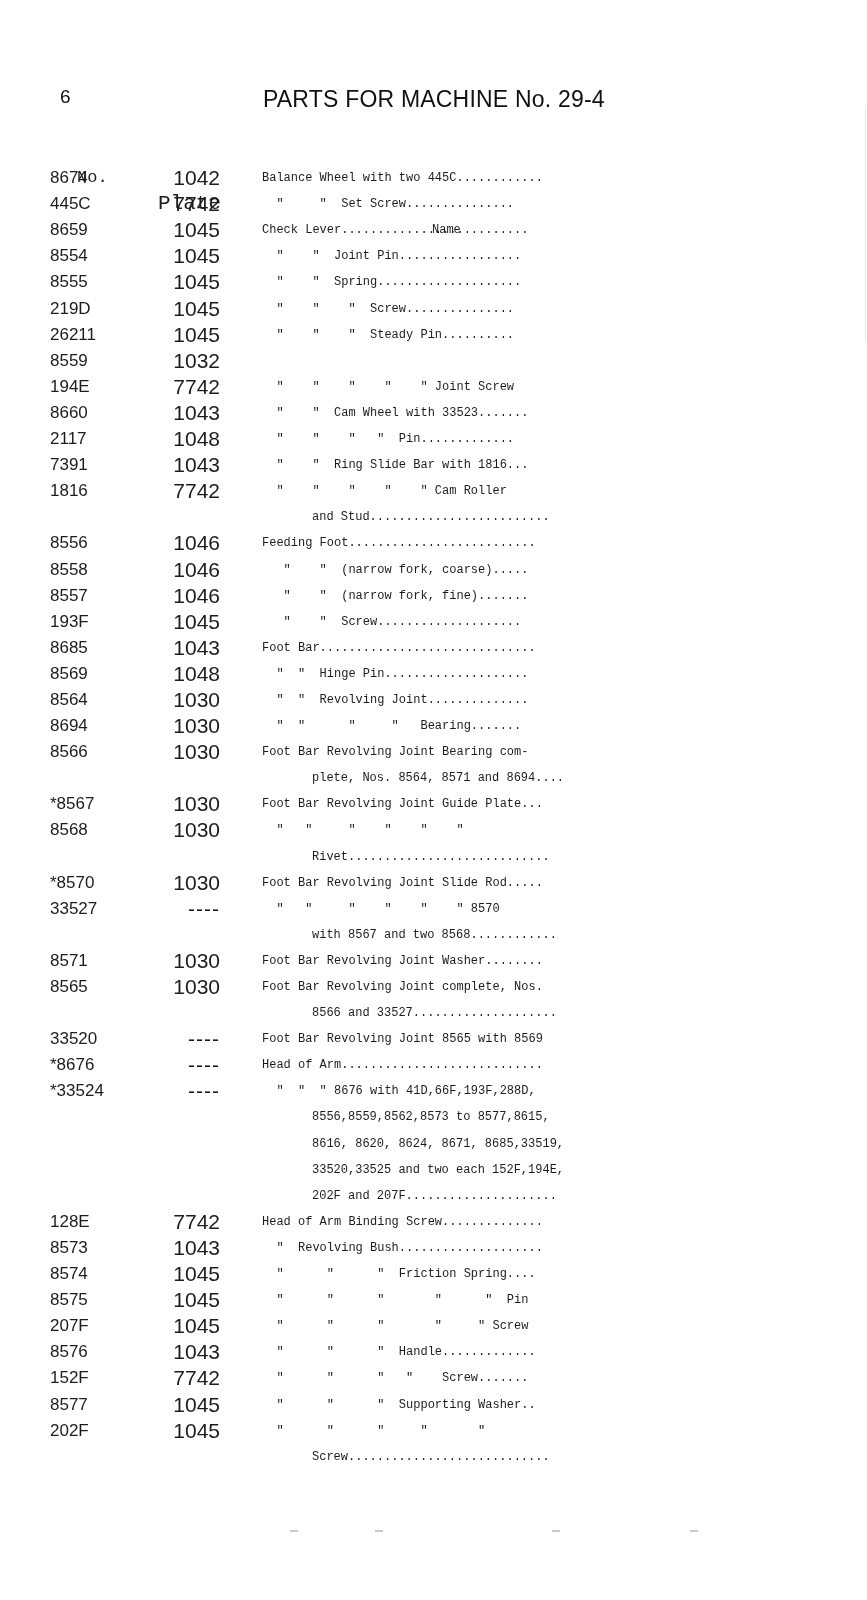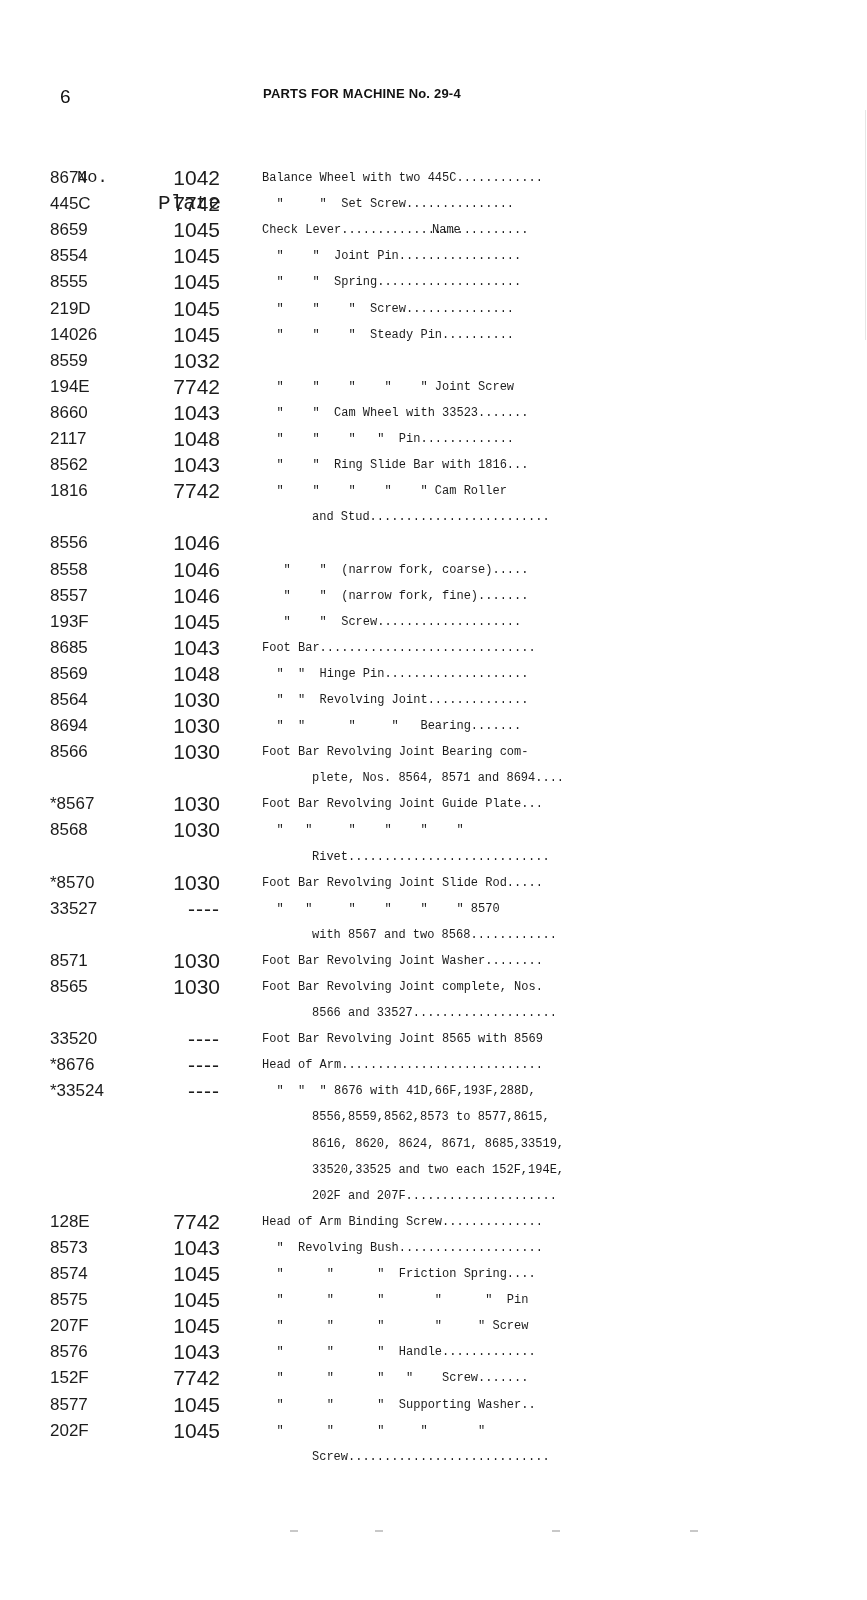--- a/index.html
+++ b/index.html
@@ -6,23 +6,22 @@
   body {
     width: 867px; height: 1600px; position: relative; overflow: hidden;
     color: #1a1a1a;
   }
   .page-number {
     position: absolute; left: 60px; top: 86px;
     font-family: "Liberation Sans", sans-serif; font-size: 19px; color: #111;
   }
   .page-title {
     position: absolute; left: 263px; top: 86px;
-    font-family: "Liberation Sans", sans-serif; font-size: 13px; color: #111;
+    font-family: "Liberation Sans", sans-serif; font-size: 23px; color: #111;
     letter-spacing: 0.2px;
-    font-weight: bold;
   }
   .table {
     position: absolute; left: 0; top: 139px; width: 728px;
     font-family: "Liberation Mono", monospace; font-size: 17.2px; color: #1c1c1c;
   }
   .row { position: relative; height: 26.1px; line-height: 26.1px; white-space: pre; }
   .cell-no {
     position: absolute; left: 50px; width: 82px; 
     font-family: "Liberation Sans", sans-serif; font-size: 17px;
   }
@@ -58,29 +57,29 @@
     <span class="cell-plate hdr">Plate</span>
     <span class="cell-name hdr">Name</span>
   </div>
   <div id="rows">
       <div class="row"><span class="cell-no">8674</span><span class="cell-plate">1042</span><span class="cell-name">Balance Wheel with two 445C............</span></div>
       <div class="row"><span class="cell-no">445C</span><span class="cell-plate">7742</span><span class="cell-name">  "     "  Set Screw...............</span></div>
       <div class="row"><span class="cell-no">8659</span><span class="cell-plate">1045</span><span class="cell-name">Check Lever..........................</span></div>
       <div class="row"><span class="cell-no">8554</span><span class="cell-plate">1045</span><span class="cell-name">  "    "  Joint Pin.................</span></div>
       <div class="row"><span class="cell-no">8555</span><span class="cell-plate">1045</span><span class="cell-name">  "    "  Spring....................</span></div>
       <div class="row"><span class="cell-no">219D</span><span class="cell-plate">1045</span><span class="cell-name">  "    "    "  Screw...............</span></div>
-      <div class="row"><span class="cell-no">14026</span><span class="cell-plate">1045</span><span class="cell-name">  "    "    "  Steady Pin..........</span></div>
+      <div class="row"><span class="cell-no">26211</span><span class="cell-plate">1045</span><span class="cell-name">  "    "    "  Steady Pin..........</span></div>
       <div class="row"><span class="cell-no">8559</span><span class="cell-plate">1032</span></div>
       <div class="row"><span class="cell-no">194E</span><span class="cell-plate">7742</span><span class="cell-name">  "    "    "    "    " Joint Screw</span></div>
       <div class="row"><span class="cell-no">8660</span><span class="cell-plate">1043</span><span class="cell-name">  "    "  Cam Wheel with 33523.......</span></div>
       <div class="row"><span class="cell-no">2117</span><span class="cell-plate">1048</span><span class="cell-name">  "    "    "   "  Pin.............</span></div>
-      <div class="row"><span class="cell-no">8562</span><span class="cell-plate">1043</span><span class="cell-name">  "    "  Ring Slide Bar with 1816...</span></div>
+      <div class="row"><span class="cell-no">7391</span><span class="cell-plate">1043</span><span class="cell-name">  "    "  Ring Slide Bar with 1816...</span></div>
       <div class="row"><span class="cell-no">1816</span><span class="cell-plate">7742</span><span class="cell-name">  "    "    "    "    " Cam Roller</span></div>
       <div class="row"><span class="cell-no"></span><span class="cell-plate"></span><span class="cell-name indent">and Stud.........................</span></div>
-      <div class="row"><span class="cell-no">8556</span><span class="cell-plate">1046</span></div>
+      <div class="row"><span class="cell-no">8556</span><span class="cell-plate">1046</span><span class="cell-name">Feeding Foot..........................</span></div>
       <div class="row"><span class="cell-no">8558</span><span class="cell-plate">1046</span><span class="cell-name">   "    "  (narrow fork, coarse).....</span></div>
       <div class="row"><span class="cell-no">8557</span><span class="cell-plate">1046</span><span class="cell-name">   "    "  (narrow fork, fine).......</span></div>
       <div class="row"><span class="cell-no">193F</span><span class="cell-plate">1045</span><span class="cell-name">   "    "  Screw....................</span></div>
       <div class="row"><span class="cell-no">8685</span><span class="cell-plate">1043</span><span class="cell-name">Foot Bar..............................</span></div>
       <div class="row"><span class="cell-no">8569</span><span class="cell-plate">1048</span><span class="cell-name">  "  "  Hinge Pin....................</span></div>
       <div class="row"><span class="cell-no">8564</span><span class="cell-plate">1030</span><span class="cell-name">  "  "  Revolving Joint..............</span></div>
       <div class="row"><span class="cell-no">8694</span><span class="cell-plate">1030</span><span class="cell-name">  "  "      "     "   Bearing.......</span></div>
       <div class="row"><span class="cell-no">8566</span><span class="cell-plate">1030</span><span class="cell-name">Foot Bar Revolving Joint Bearing com-</span></div>
       <div class="row"><span class="cell-no"></span><span class="cell-plate"></span><span class="cell-name indent">plete, Nos. 8564, 8571 and 8694....</span></div>
       <div class="row"><span class="cell-no">*8567</span><span class="cell-plate">1030</span><span class="cell-name">Foot Bar Revolving Joint Guide Plate...</span></div>

